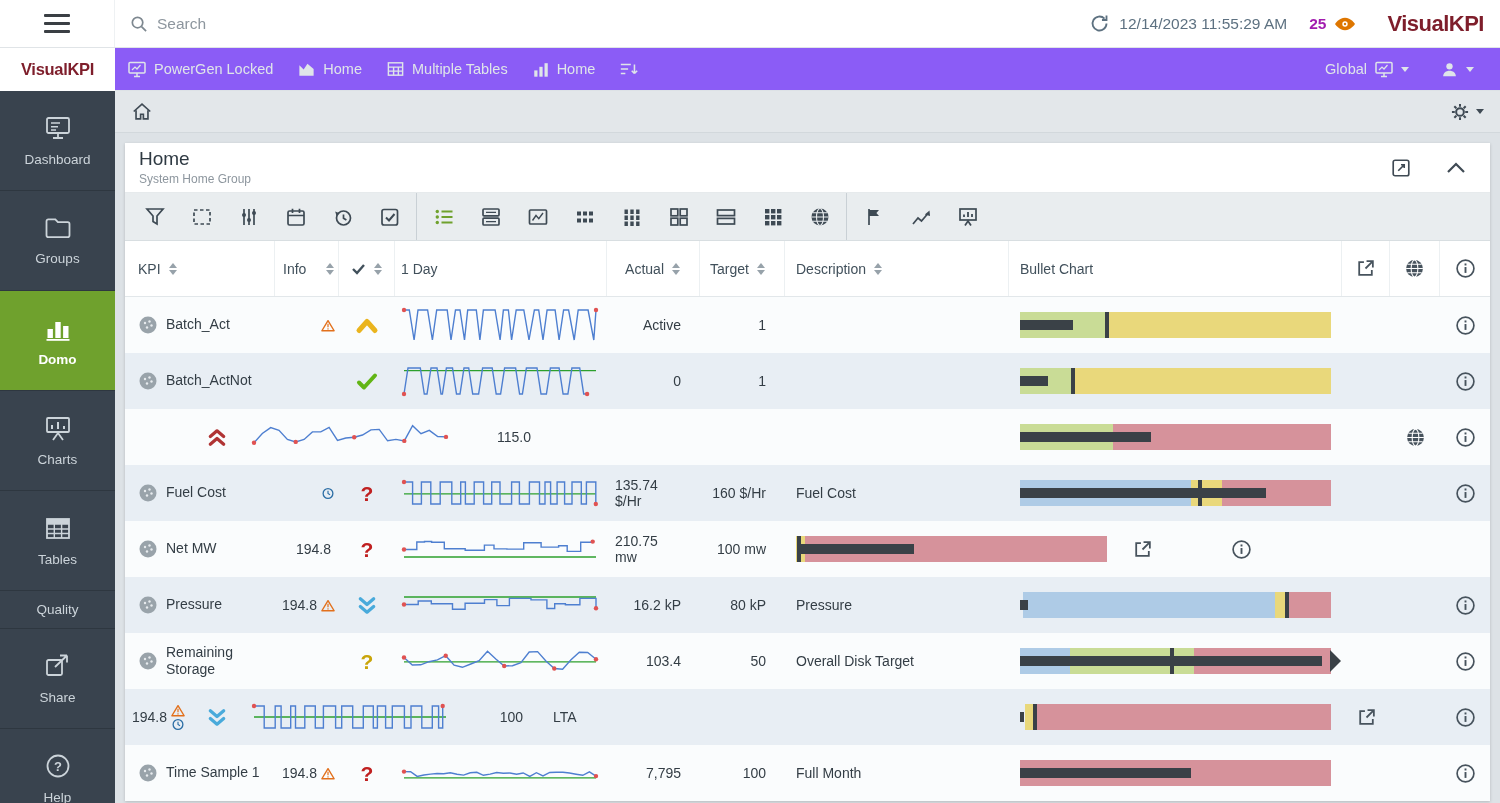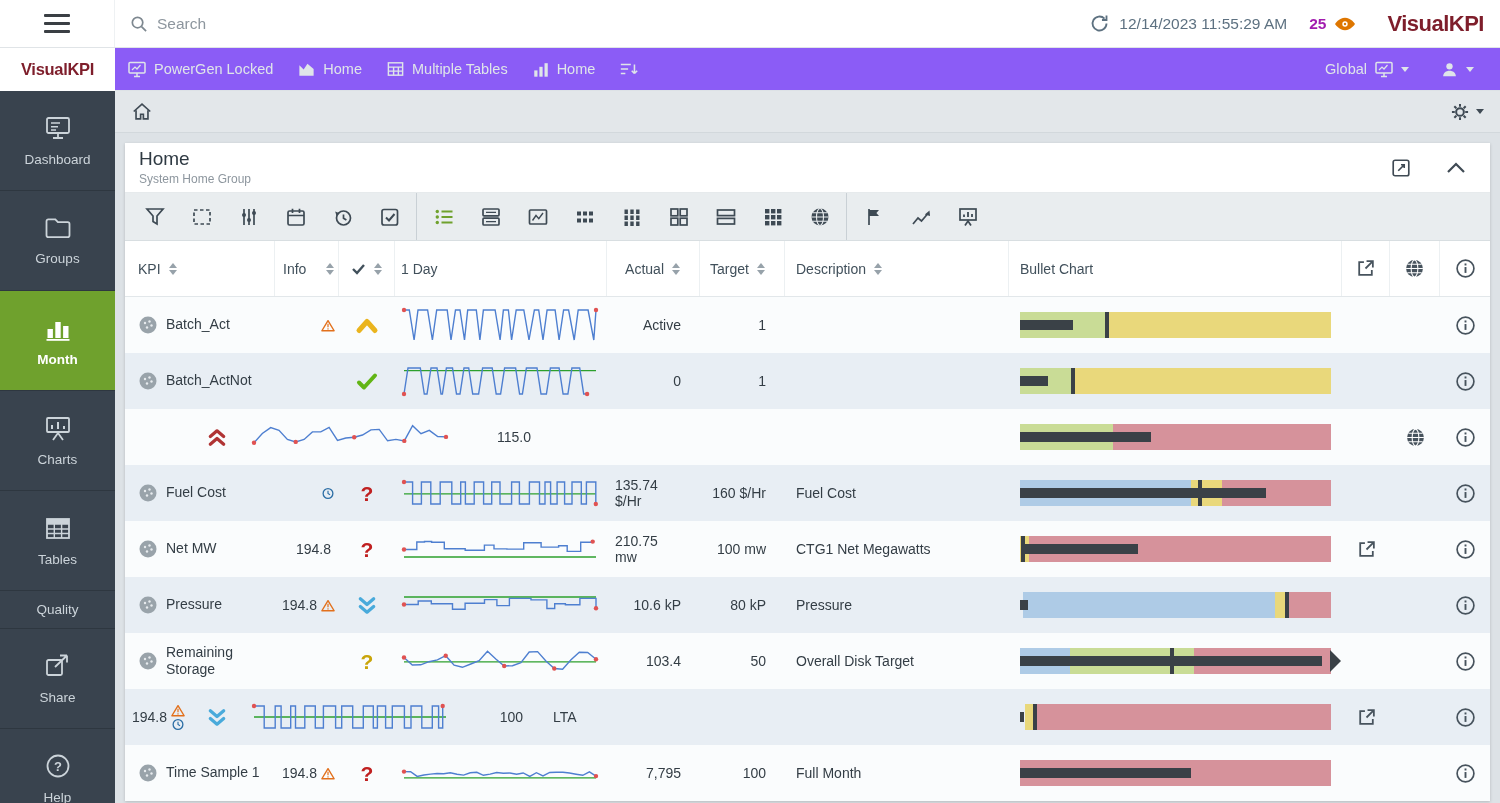--- a/index.html
+++ b/index.html
@@ -205,21 +205,21 @@
       </svg>
     <span>Groups</span>
   </div>
   <div class="side-item active">
     <svg width="30" height="27" viewBox="0 0 30 27">
         <rect x="4.5" y="14" width="5.4" height="9" fill="#fff"></rect>
         <rect x="12.3" y="7" width="5.4" height="16" fill="#fff"></rect>
         <rect x="20.1" y="11" width="5.4" height="12" fill="#fff"></rect>
         <rect x="3.5" y="24" width="23" height="1.8" fill="#fff"></rect>
       </svg>
-    <span>Month</span>
+    <span>Domo</span>
   </div>
   <div class="side-item">
     <svg width="30" height="28" viewBox="0 0 30 28" stroke="#ccd4da" fill="none" stroke-width="1.8">
         <rect x="4" y="4" width="22" height="14" rx="1"></rect>
         <path d="M9 15v-4M15 15V8M21 15v-3" stroke-width="2"></path>
         <path d="M10 26l5-7 5 7"></path>
       </svg>
     <span>Charts</span>
   </div>
   <div class="side-item">
@@ -727,21 +727,20 @@
           <div class="cell c-spark">
             <svg class="spark" width="198" height="40" viewBox="0 0 198 40">
               <line x1="3" y1="28.0" x2="195" y2="28.0" stroke="#2ca02c" stroke-width="1.3"></line>
               <polyline points="3.0,20.5 15.8,20.5 15.8,13.0 23.5,13.0 23.5,12.5 30.6,12.5 30.6,13.3 43.3,13.3 43.3,19.8 64.2,19.8 64.2,21.2 83.4,21.2 83.4,16.1 93.0,16.1 93.0,19.9 105.9,19.9 105.9,20.1 122.7,20.1 122.7,13.7 140.1,13.7 140.1,18.1 157.6,18.1 157.6,16.7 166.2,16.7 166.2,22.4 179.7,22.4 179.7,13.3 191.7,13.3 191.7,12.6" fill="none" stroke="#4e7fd0" stroke-width="1.4"></polyline>
               <circle cx="3.0" cy="20.5" r="2.2" fill="#e05252"></circle>
               <circle cx="191.7" cy="12.6" r="2.2" fill="#e05252"></circle>
             </svg>
           </div>
           <div class="cell c-actual num">210.75 mw</div>
           <div class="cell c-target num">100 mw</div>
-          <div class="cell c-desc">CTG1 Net Megawatts</div>
           <div class="cell c-bullet">
             <div class="bullet">
               <div class="bseg" style="left:0%;width:3%;background:#e9d87b"></div>
               <div class="bseg" style="left:3%;width:97%;background:#d6929b"></div>
               <div class="bbar" style="left:1%;width:37%"></div>
               <div class="bmark" style="left:1%"></div>
             </div>
           </div>
           <div class="cell c-ext">
             <svg class="cic" viewBox="0 0 20 20">
@@ -788,21 +787,21 @@
             </svg>
           </div>
           <div class="cell c-spark">
             <svg class="spark" width="198" height="40" viewBox="0 0 198 40">
               <line x1="3" y1="12.0" x2="195" y2="12.0" stroke="#2ca02c" stroke-width="1.3"></line>
               <polyline points="3.0,19.5 17.2,19.5 17.2,16.0 30.3,16.0 30.3,18.7 51.5,18.7 51.5,24.2 64.1,24.2 64.1,18.2 83.5,18.2 83.5,14.6 95.9,14.6 95.9,20.6 108.4,20.6 108.4,13.4 130.0,13.4 130.0,14.9 145.9,14.9 145.9,23.5 153.7,23.5 153.7,18.8 164.4,18.8 164.4,19.7 178.9,19.7 178.9,13.4 195.0,13.4 195.0,23.3" fill="none" stroke="#4e7fd0" stroke-width="1.4"></polyline>
               <circle cx="3.0" cy="19.5" r="2.2" fill="#e05252"></circle>
               <circle cx="195.0" cy="23.3" r="2.2" fill="#e05252"></circle>
             </svg>
           </div>
-          <div class="cell c-actual num">10.6 kP</div>
+          <div class="cell c-actual num">16.2 kP</div>
           <div class="cell c-target num">80 kP</div>
           <div class="cell c-desc">Pressure</div>
           <div class="cell c-bullet">
             <div class="bullet">
               <div class="bseg" style="left:1%;width:81%;background:#aecbe6"></div>
               <div class="bseg" style="left:82%;width:4%;background:#e9d87b"></div>
               <div class="bseg" style="left:86%;width:14%;background:#d6929b"></div>
               <div class="bbar" style="left:0%;width:2.5%"></div>
               <div class="bmark" style="left:86%"></div>
             </div>

